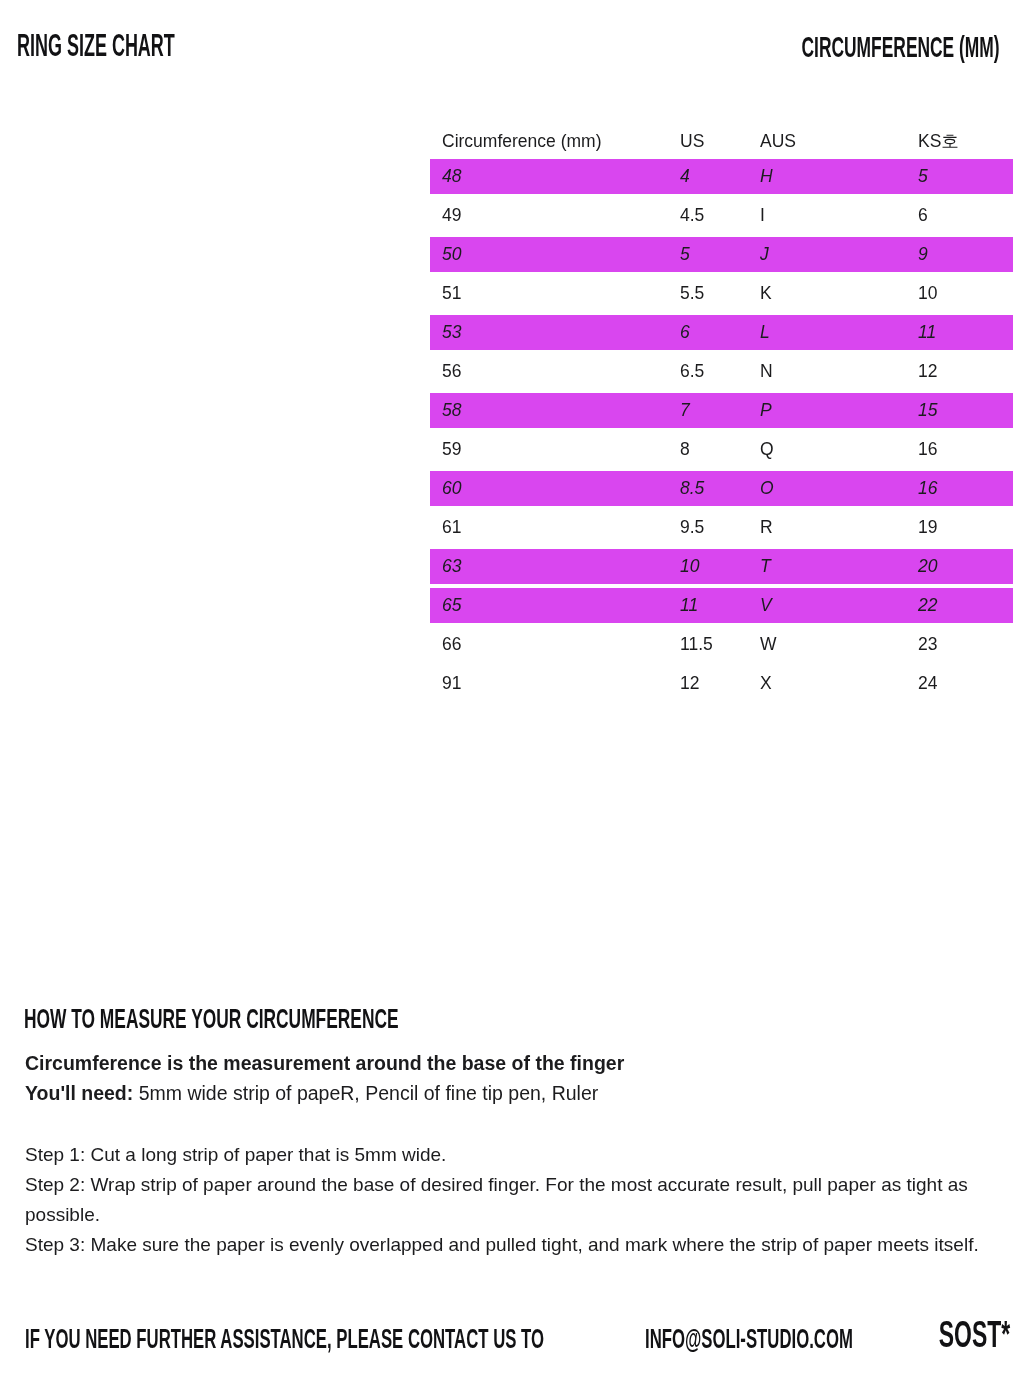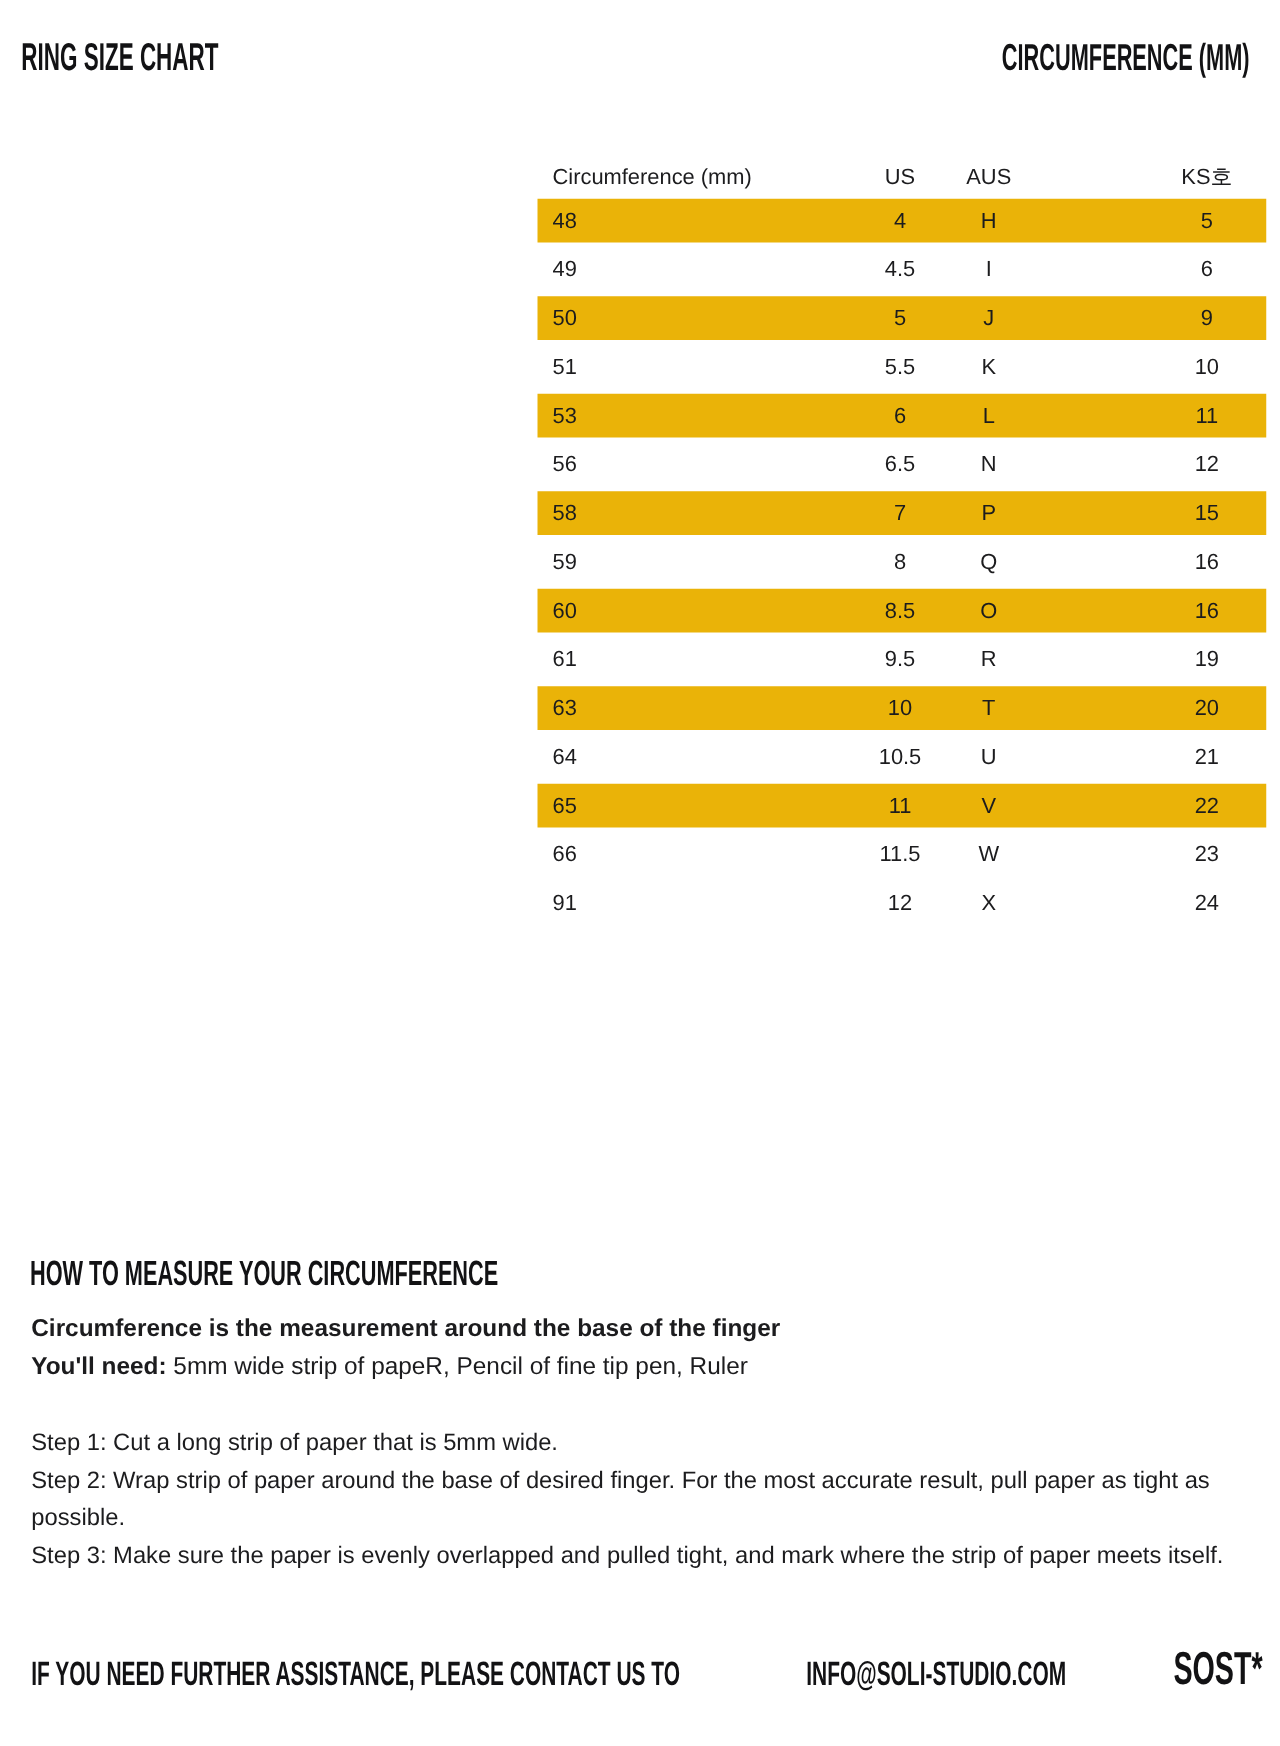--- a/index.html
+++ b/index.html
@@ -44,23 +44,23 @@
   }
   .t-row {
     display: grid;
     grid-template-columns: 250px 80px 62px 96px 95px;
     align-items: center;
     height: 35px;
     margin-bottom: 4px;
     font-size: 17.5px;
   }
   .t-head { height: 30px; margin-bottom: 3px; font-size: 17.5px; }
-  .t-row.shaded { background: #eab308; }
+  .t-row.shaded { background: #d946ef; font-style: italic; }
   .cell-circ { text-align: left; padding-left: 12px; }
-  .cell-us, .cell-aus, .cell-ks { text-align: center; }
+  .cell-us, .cell-aus, .cell-ks { }
   .cell-spacer { }
 
   
   .howto-heading {
     position: absolute;
     left: 24px; top: 1003px;
     font-size: 28px;
     transform: scaleX(0.62);
     transform-origin: left center;
   }
@@ -202,27 +202,20 @@
   </div>
 
   <div class="t-row shaded">
     <span class="cell-circ">63</span>
     <span class="cell-us">10</span>
     <span class="cell-aus">T</span>
     <span class="cell-spacer"></span>
     <span class="cell-ks">20</span>
   </div>
 
-  <div class="t-row">
-    <span class="cell-circ">64</span>
-    <span class="cell-us">10.5</span>
-    <span class="cell-aus">U</span>
-    <span class="cell-spacer"></span>
-    <span class="cell-ks">21</span>
-  </div>
 
   <div class="t-row shaded">
     <span class="cell-circ">65</span>
     <span class="cell-us">11</span>
     <span class="cell-aus">V</span>
     <span class="cell-spacer"></span>
     <span class="cell-ks">22</span>
   </div>
 
   <div class="t-row">

